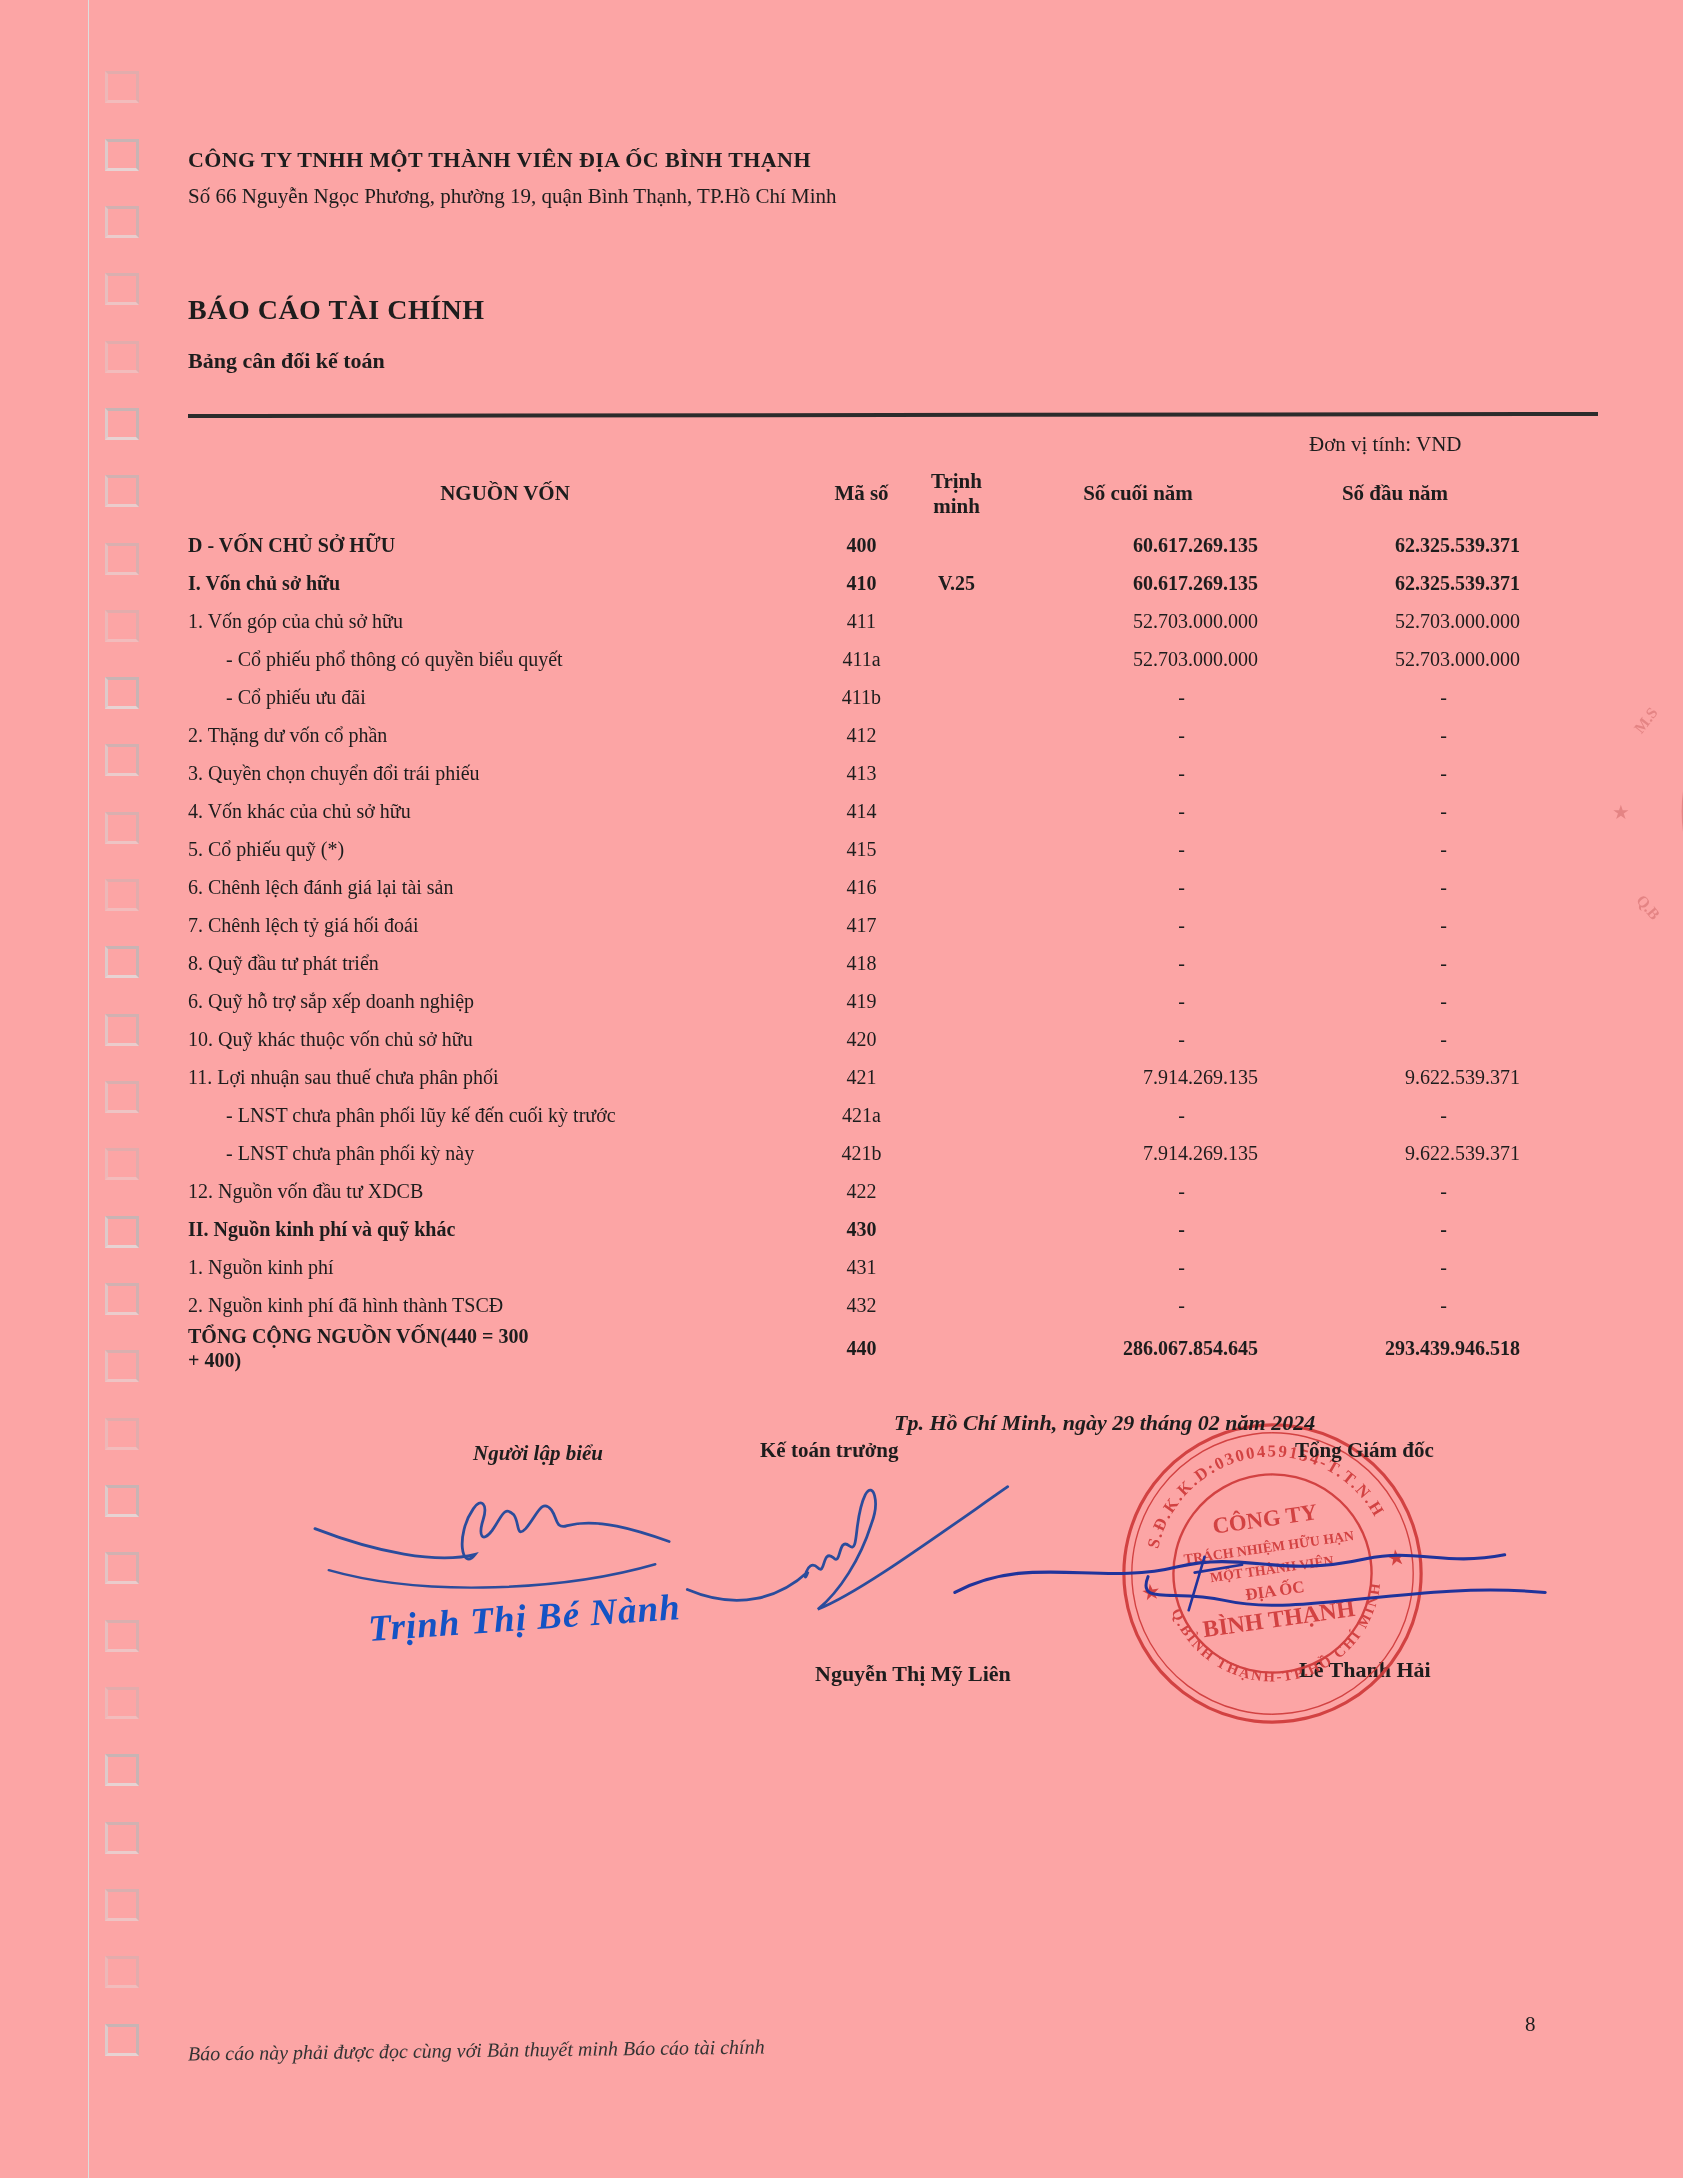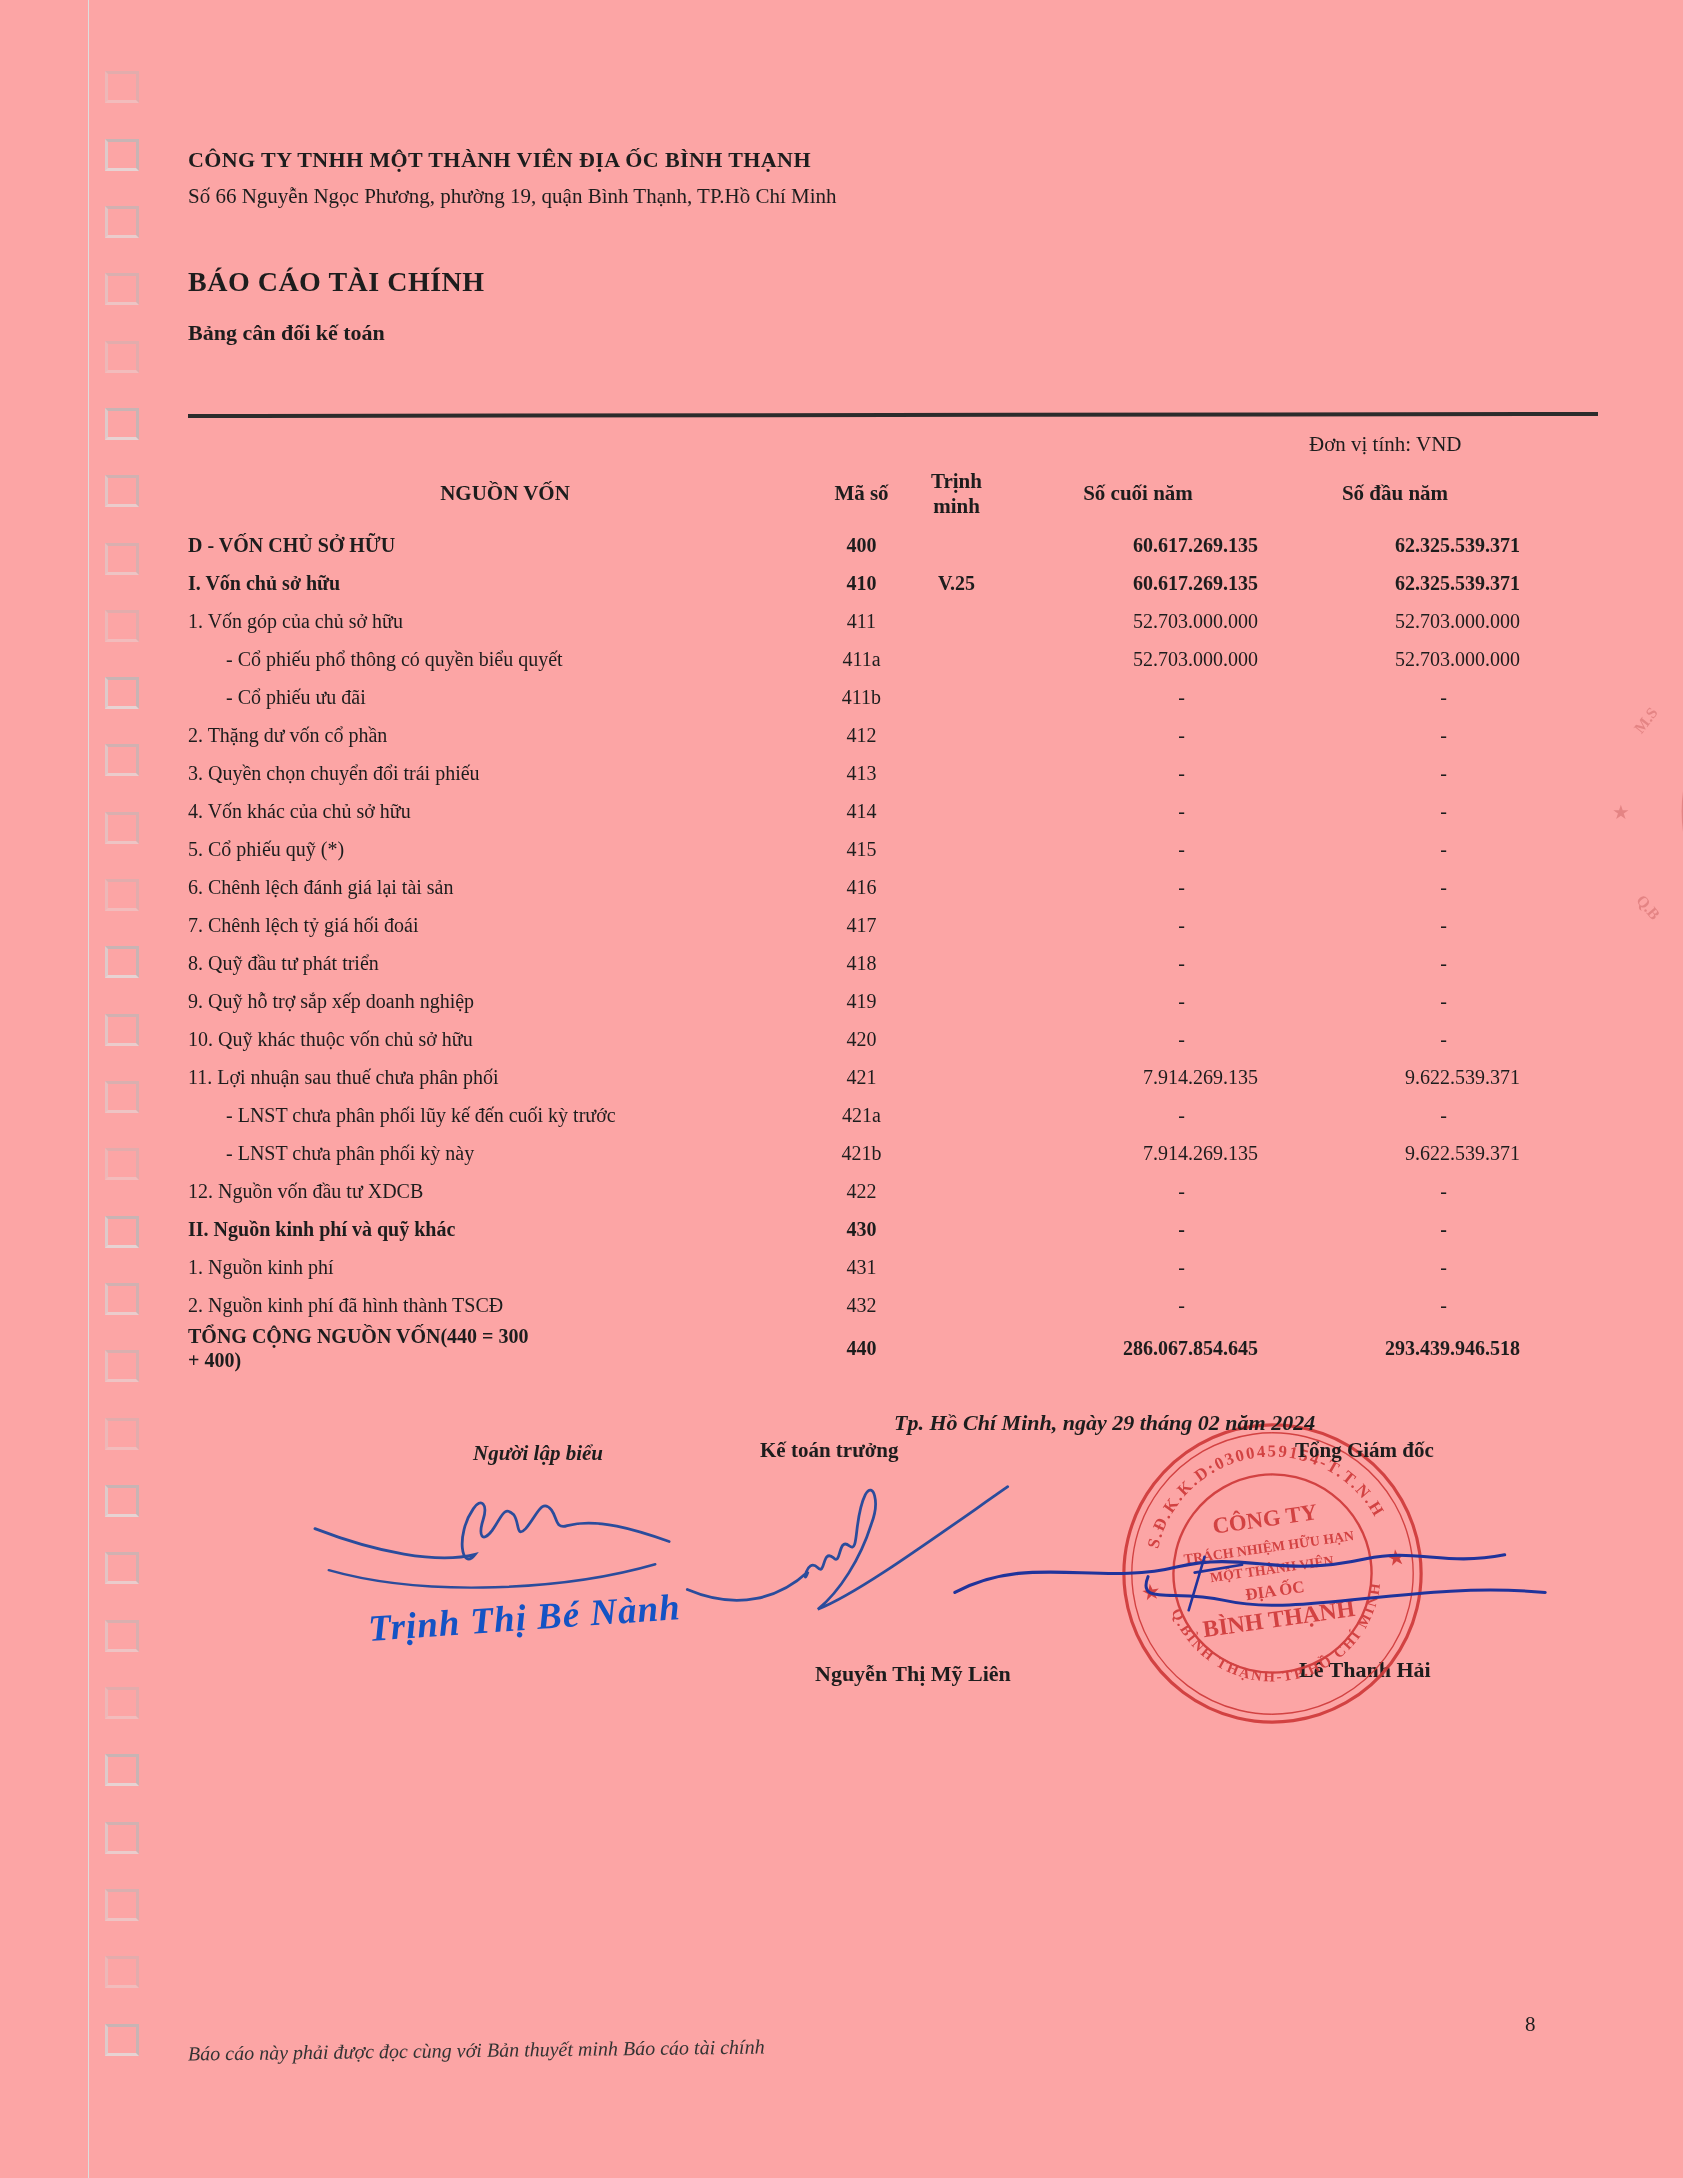--- a/index.html
+++ b/index.html
@@ -9,21 +9,21 @@
     overflow:hidden;margin:0 auto;
   }
   
   .edge-line{position:absolute;left:88px;top:0;width:1px;height:2178px;background:#ddd;}
   .bmark{position:absolute;left:105px;width:28px;height:26px;
     border:3px solid #b9b9b9;border-bottom-color:#e2e2e2;border-left-color:#d6d6d6;}
   
   .hdr{position:absolute;left:188px;top:147px;white-space:nowrap;}
   .company{font-size:22px;font-weight:bold;letter-spacing:0.4px;}
   .addr{font-size:21px;margin-top:11px;}
-  .rpt-title{font-size:28px;font-weight:bold;margin-top:57px;letter-spacing:0.5px;}
+  .rpt-title{font-size:28px;font-weight:bold;margin-top:85px;letter-spacing:0.5px;}
   .rpt-date{font-size:21px;margin-top:14px;}
   .stmt{font-size:22px;font-weight:bold;margin-top:22px;}
   .rule{position:absolute;left:188px;top:413px;width:1410px;height:4px;background:#2c2c2c;transform:rotate(-.08deg);}
   .unit{position:absolute;left:1309px;top:432px;font-size:21px;}
   
   .btable{position:absolute;left:188px;top:461px;width:1339px;}
   .thead,.trow{display:grid;grid-template-columns:634px 79px 111px 252px 262px;}
   .thead{min-height:65px;align-items:center;font-weight:bold;font-size:21px;}
   .thead>div{text-align:center;}
   .th-note{width:99px;margin:0 auto;line-height:1.15;}
@@ -189,21 +189,21 @@
           <div class="c-start dash"><span>-</span></div>
         </div>
         <div class="trow">
           <div class="c-label"><span>8. Quỹ đầu tư phát triển</span></div>
           <div class="c-code"><span>418</span></div>
           <div class="c-note"><span></span></div>
           <div class="c-end dash"><span>-</span></div>
           <div class="c-start dash"><span>-</span></div>
         </div>
         <div class="trow">
-          <div class="c-label"><span>9. Quỹ hỗ trợ sắp xếp doanh nghiệp</span></div>
+          <div class="c-label"><span>6. Quỹ hỗ trợ sắp xếp doanh nghiệp</span></div>
           <div class="c-code"><span>419</span></div>
           <div class="c-note"><span></span></div>
           <div class="c-end dash"><span>-</span></div>
           <div class="c-start dash"><span>-</span></div>
         </div>
         <div class="trow">
           <div class="c-label"><span>10. Quỹ khác thuộc vốn chủ sở hữu</span></div>
           <div class="c-code"><span>420</span></div>
           <div class="c-note"><span></span></div>
           <div class="c-end dash"><span>-</span></div>

